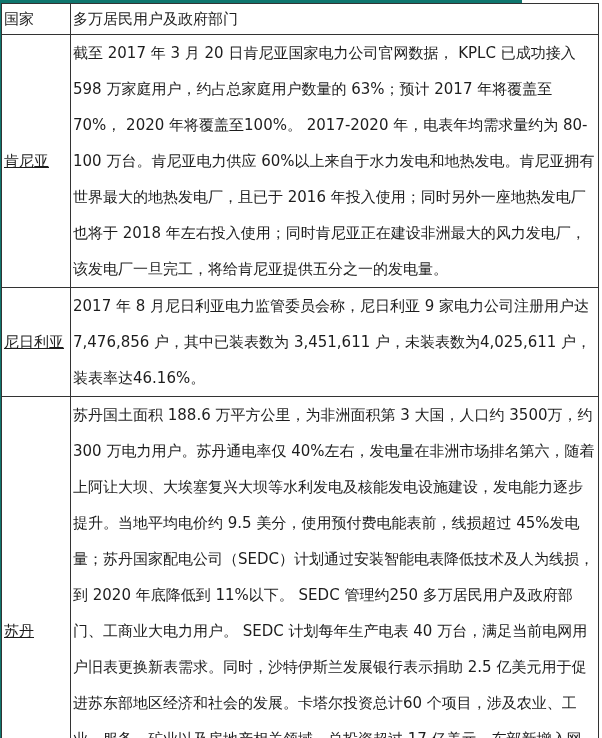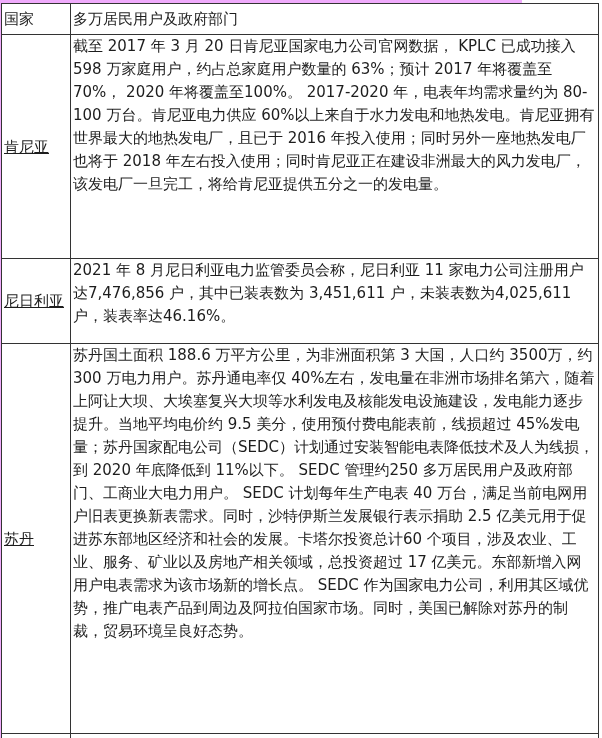--- a/index.html
+++ b/index.html
@@ -10,21 +10,21 @@
   body {
     width: 602px;
     height: 738px;
     overflow: hidden;
     font-family: "DejaVu Sans", sans-serif;
   }
   .page {
     position: relative;
     width: 522px;
     height: 738px;
-    background: #f0abfc;
+    background: #0f766e;
   }
   table.data-table {
     position: absolute;
     left: 1px;
     top: 3px;
     width: 598px;
     border-collapse: collapse;
     table-layout: fixed;
   }
   table.data-table col.col-country { width: 69px; }
@@ -46,21 +46,21 @@
     vertical-align: middle;
   }
   td.country-cell {
     vertical-align: middle;
     line-height: 22px;
     white-space: nowrap;
     text-decoration: underline;
   }
   td.desc-cell {
     vertical-align: top;
-    line-height: 23px;
+    line-height: 36px;
     text-align: justify;
     text-justify: inter-ideograph;
     margin-left: 45px;
   }
   tr.row-kenya   { height: 224px; }
   tr.row-nigeria { height: 85px;  }
   tr.row-sudan   { height: 390px; }
   tr.row-partial { height: 4px;   }
   tr.row-partial td { border-bottom: none; }
 </style>
@@ -79,21 +79,21 @@
         <th>多万居民用户及政府部门</th>
       </tr>
     </thead>
     <tbody>
       <tr class="row-kenya">
         <td class="country-cell">肯尼亚</td>
         <td class="desc-cell">截至 2017 年 3 月 20 日肯尼亚国家电力公司官网数据， KPLC 已成功接入 598 万家庭用户，约占总家庭用户数量的 63%；预计 2017 年将覆盖至 70%， 2020 年将覆盖至100%。 2017-2020 年，电表年均需求量约为 80-100 万台。肯尼亚电力供应 60%以上来自于水力发电和地热发电。肯尼亚拥有世界最大的地热发电厂，且已于 2016 年投入使用；同时另外一座地热发电厂也将于 2018 年左右投入使用；同时肯尼亚正在建设非洲最大的风力发电厂，该发电厂一旦完工，将给肯尼亚提供五分之一的发电量。</td>
       </tr>
       <tr class="row-nigeria">
         <td class="country-cell">尼日利亚</td>
-        <td class="desc-cell">2021 年 8 月尼日利亚电力监管委员会称，尼日利亚 11 家电力公司注册用户达7,476,856 户，其中已装表数为 3,451,611 户，未装表数为4,025,611 户，装表率达46.16%。</td>
+        <td class="desc-cell">2017 年 8 月尼日利亚电力监管委员会称，尼日利亚 9 家电力公司注册用户达7,476,856 户，其中已装表数为 3,451,611 户，未装表数为4,025,611 户，装表率达46.16%。</td>
       </tr>
       <tr class="row-sudan">
         <td class="country-cell">苏丹</td>
         <td class="desc-cell">苏丹国土面积 188.6 万平方公里，为非洲面积第 3 大国，人口约 3500万，约 300 万电力用户。苏丹通电率仅 40%左右，发电量在非洲市场排名第六，随着上阿让大坝、大埃塞复兴大坝等水利发电及核能发电设施建设，发电能力逐步提升。当地平均电价约 9.5 美分，使用预付费电能表前，线损超过 45%发电量；苏丹国家配电公司（SEDC）计划通过安装智能电表降低技术及人为线损，到 2020 年底降低到 11%以下。 SEDC 管理约250 多万居民用户及政府部门、工商业大电力用户。 SEDC 计划每年生产电表 40 万台，满足当前电网用户旧表更换新表需求。同时，沙特伊斯兰发展银行表示捐助 2.5 亿美元用于促进苏东部地区经济和社会的发展。卡塔尔投资总计60 个项目，涉及农业、工业、服务、矿业以及房地产相关领域，总投资超过 17 亿美元。东部新增入网用户电表需求为该市场新的增长点。 SEDC 作为国家电力公司，利用其区域优势，推广电表产品到周边及阿拉伯国家市场。同时，美国已解除对苏丹的制裁，贸易环境呈良好态势。</td>
       </tr>
       <tr class="row-partial">
         <td class="country-cell"></td>
         <td class="desc-cell"></td>
       </tr>
     </tbody>

